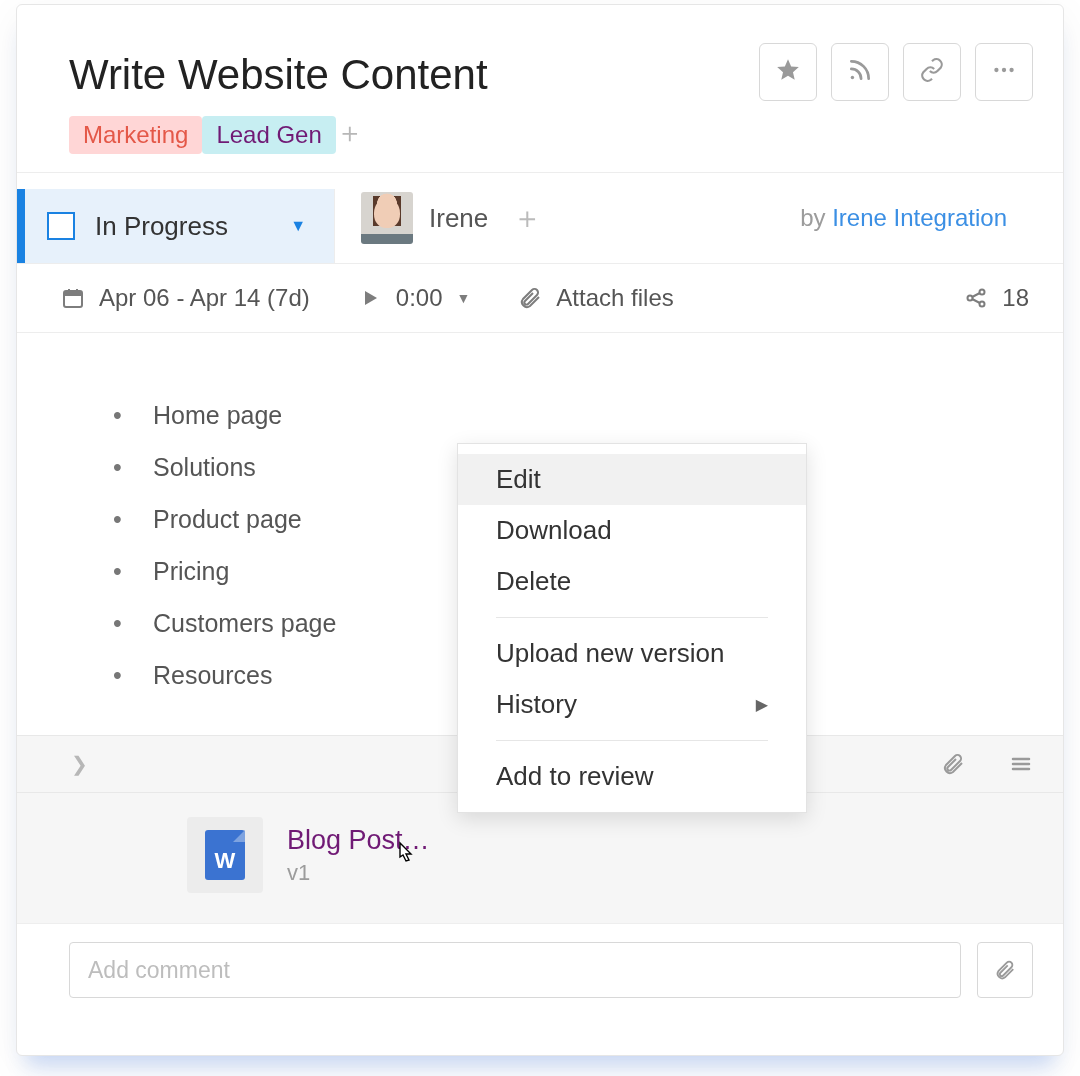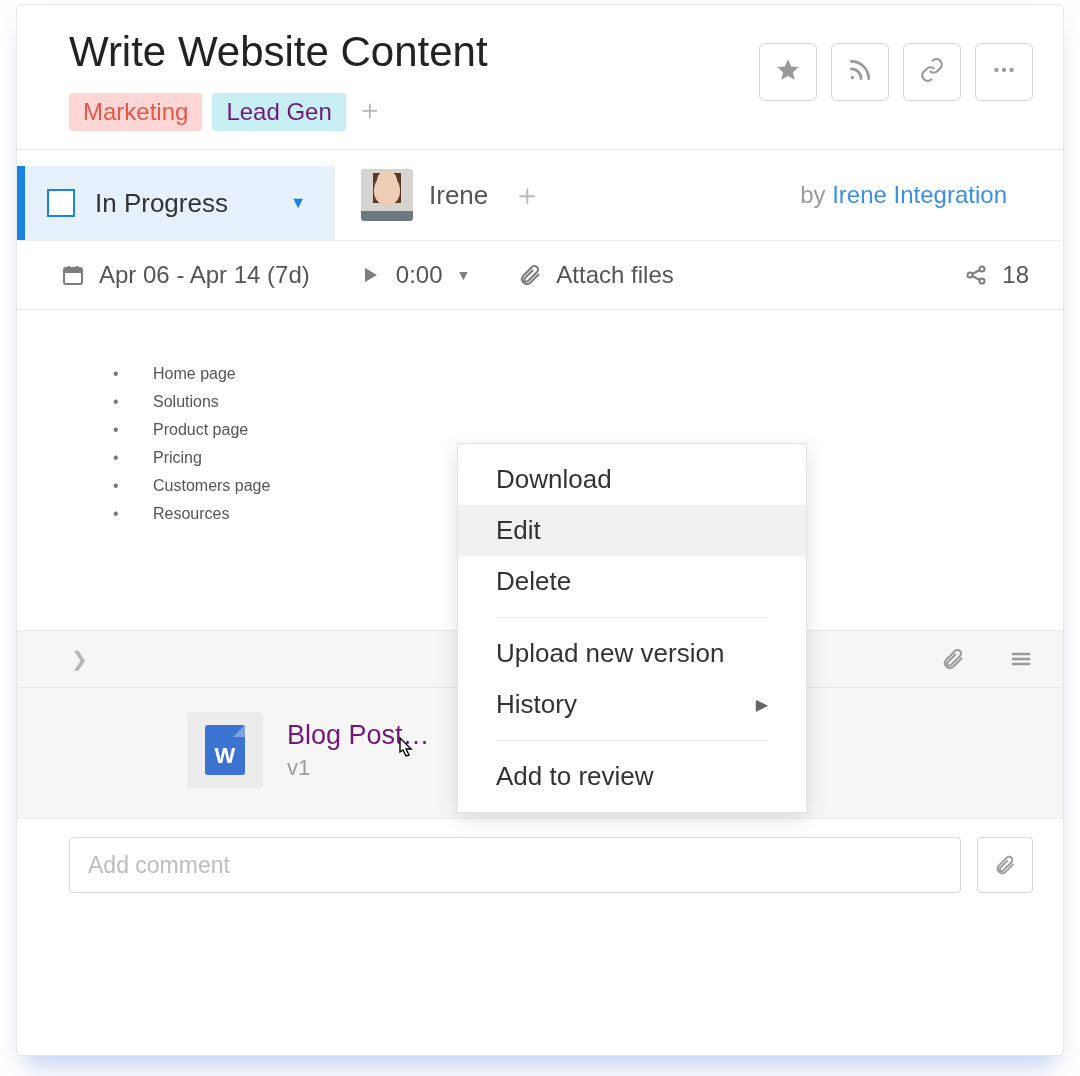--- a/index.html
+++ b/index.html
@@ -32,26 +32,26 @@
       display: flex;
       align-items: flex-start;
       justify-content: space-between;
     }
     .header-left { flex: 1; }
     .title {
       font-size: 42px;
       font-weight: 400;
       color: #222;
       line-height: 1.1;
+      margin-top: 23px;
     }
     .tags {
       margin-top: 18px;
       display: flex;
       align-items: center;
-      gap: 10px;
     }
     .tag {
       display: inline-block;
       padding: 5px 14px;
       border-radius: 4px;
       font-size: 24px;
       font-weight: 400;
     }
     .tag.marketing { background: #ffd6d6; color: #e45848; }
     .tag.leadgen { background: #c7eef2; color: #701a75; }
@@ -168,25 +168,26 @@
     .meta-row .spacer { flex: 1; }
     .timer-caret { font-size: 14px; color:#7d7d7d; }
 
     
     .body {
       padding: 50px 80px 40px 80px;
       min-height: 320px;
     }
     .body ul { list-style: none; }
     .body li {
-      font-size: 16px;
+      font-size: 25px;
       color: #555;
       padding: 5px 0;
       position: relative;
       padding-left: 56px;
+      margin-top: 13px;
     }
     .body li::before {
       content: "•";
       position: absolute;
       left: 16px;
       color: #777;
     }
 
     
     .footer-bar {
@@ -468,22 +469,22 @@
   <div class="comment-bar">
     <input class="comment-input" placeholder="Add comment" style="">
     <div class="attach-btn">
       <svg viewBox="0 0 24 24" fill="none" stroke="currentColor" stroke-width="2">
           <path d="M21 11l-9 9a5 5 0 0 1-7-7l9-9a3.5 3.5 0 0 1 5 5l-9 9a2 2 0 0 1-3-3l8-8"></path>
         </svg>
     </div>
   </div>
 
   <div class="context-menu">
+    <div class="menu-item hover">Edit</div>
     <div class="menu-item">Download</div>
-    <div class="menu-item hover">Edit</div>
     <div class="menu-item">Delete</div>
     <hr class="menu-sep">
     <div class="menu-item">Upload new version</div>
     <div class="menu-item">
       <span>History</span>
       <span class="sub-caret">▶</span>
     </div>
     <hr class="menu-sep">
     <div class="menu-item">Add to review</div>
   </div>

